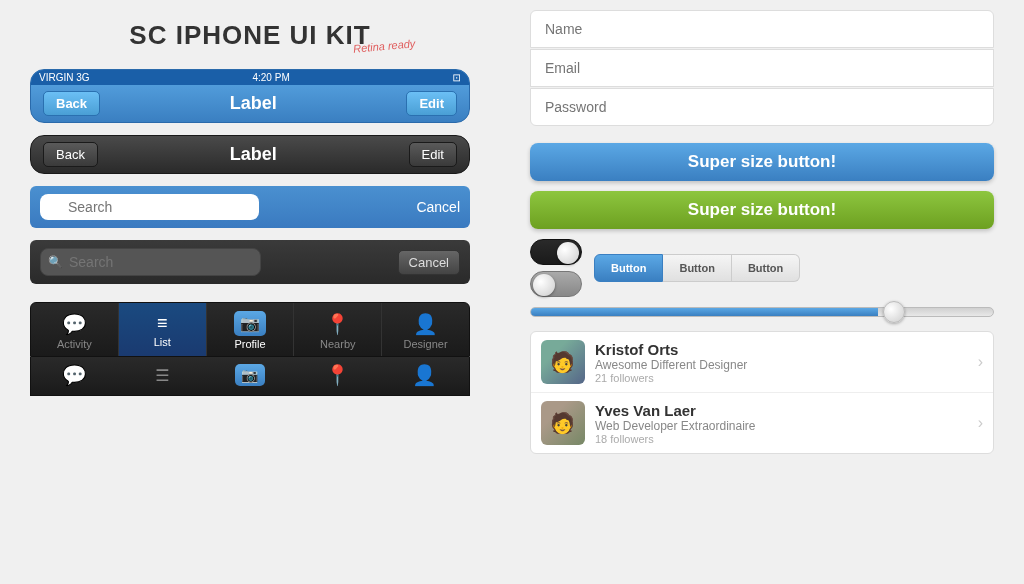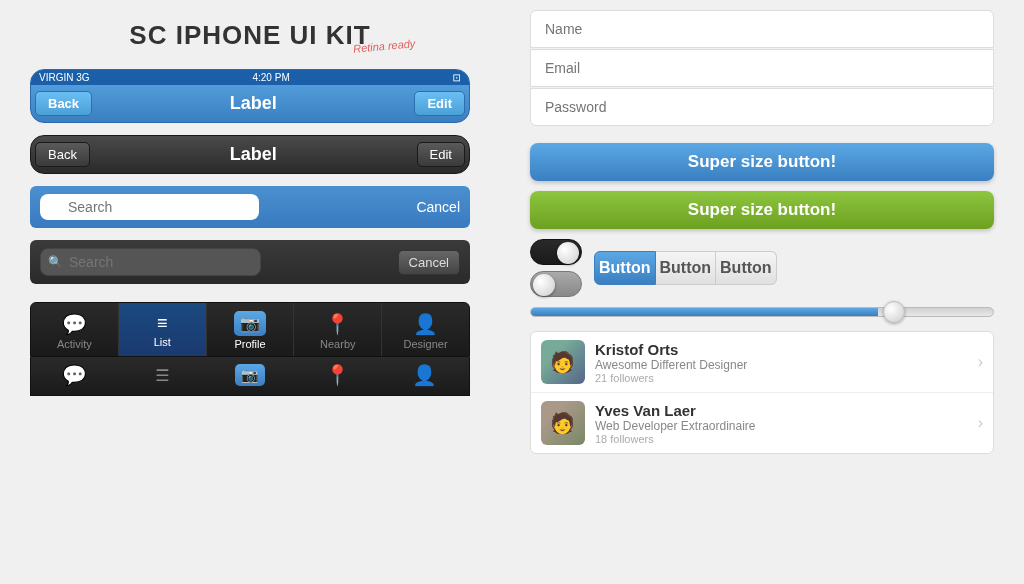--- a/index.html
+++ b/index.html
@@ -63,21 +63,21 @@
       color: white;
       font-size: 10px;
       padding: 2px 8px;
       display: flex;
       justify-content: space-between;
       align-items: center;
     }
     .nav-bar-content {
       display: flex;
       align-items: center;
-      padding: 6px 4px;
+      padding: 6px 12px;
       justify-content: space-between;
     }
     .nav-btn-blue {
       background: linear-gradient(to bottom, #6bbff5, #4a9fd5);
       border: 1px solid #2a70b0;
       border-radius: 5px;
       color: white;
       font-size: 13px;
       font-weight: 600;
       padding: 4px 12px;
@@ -324,22 +324,22 @@
       background: radial-gradient(circle at 35% 35%, #fff, #ccc);
       border-radius: 50%;
       box-shadow: 0 1px 3px rgba(0,0,0,0.4);
     }
 
     .seg-btns {
       display: flex;
       gap: 0;
     }
     .seg-btn {
-      padding: 7px 4px;
-      font-size: 16px;
+      padding: 7px 16px;
+      font-size: 11px;
       font-weight: 600;
       border: 1px solid #ccc;
       cursor: pointer;
     }
     .seg-btn:first-child { border-radius: 6px 0 0 6px; }
     .seg-btn:last-child { border-radius: 0 6px 6px 0; }
     .seg-btn-active {
       background: linear-gradient(to bottom, #5ba8e5, #3a7fc1);
       color: white;
       border-color: #3a7fc1;

